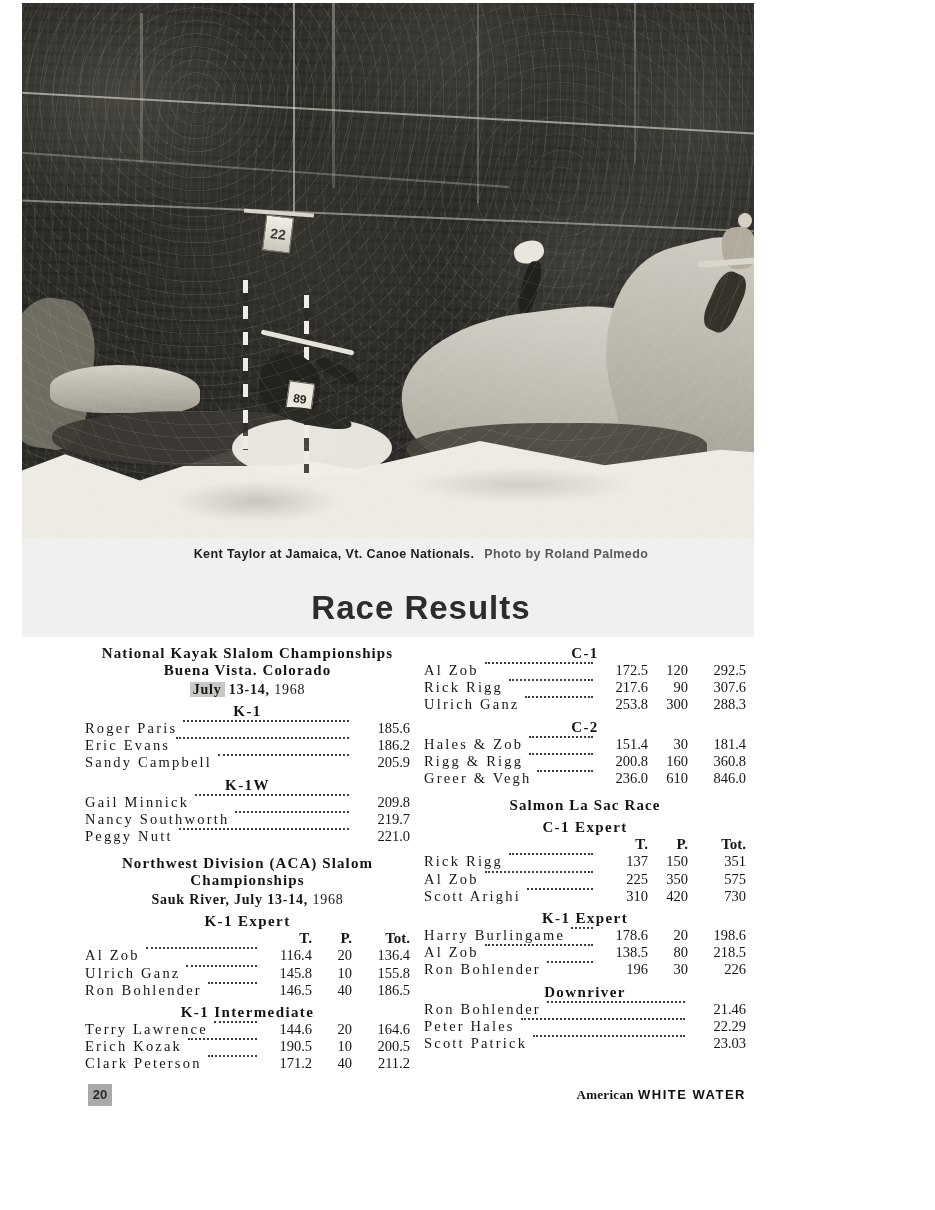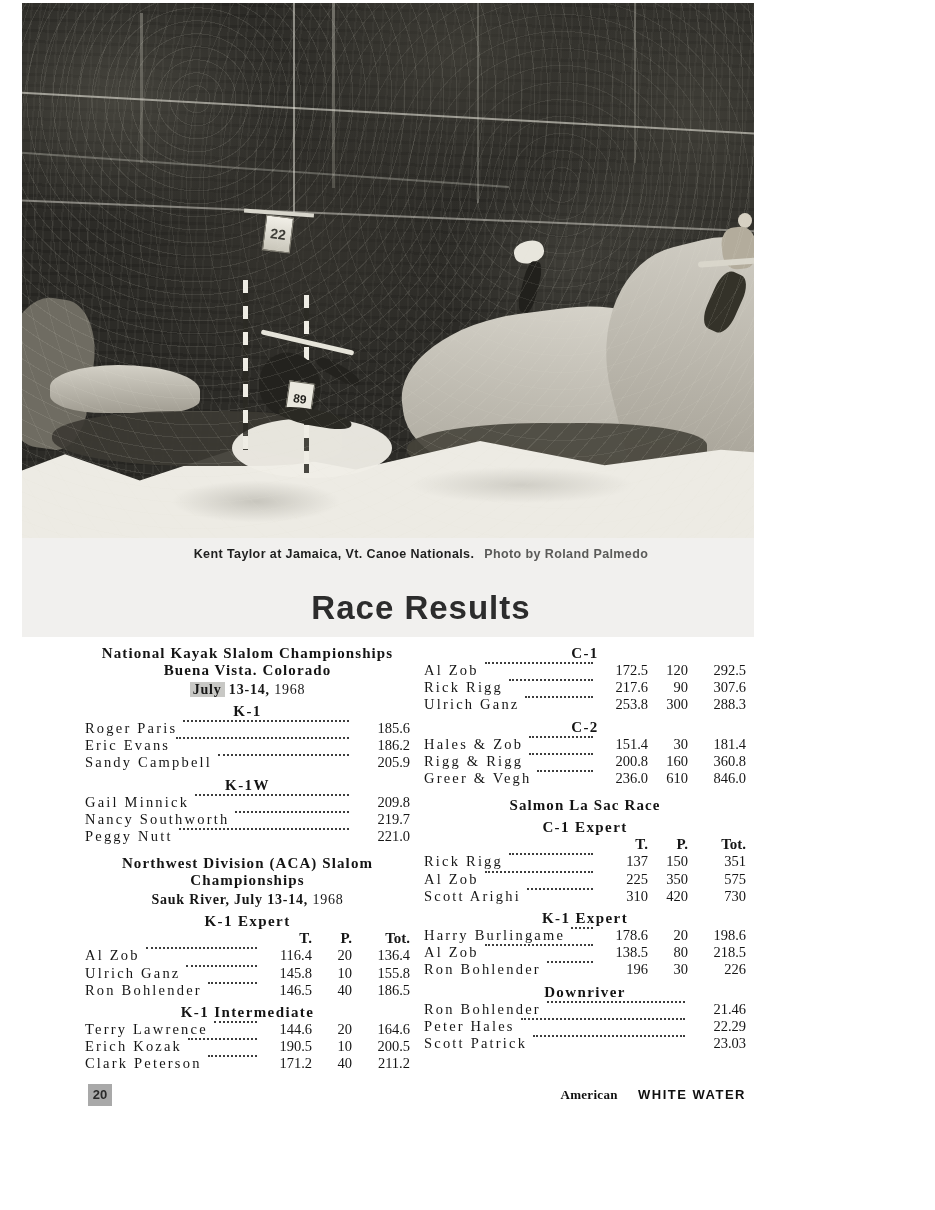--- a/index.html
+++ b/index.html
@@ -60,21 +60,21 @@
   .row.hdr3 .leader{border-bottom:none;}
   .v{text-align:right;white-space:nowrap;}
   .v0{width:52px;} .v1{width:40px;} .v2{width:58px;} .vs{width:58px;}
   .hv{font-weight:bold;font-size:15px;}
 
   
   #pagenum{position:absolute;left:88px;top:1084px;width:24px;height:22px;background:#a9a9a9;
            color:#2b2b2b;font:bold 13px/22px "Liberation Sans",sans-serif;text-align:center;}
   #brand{position:absolute;left:424px;top:1087px;width:322px;text-align:right;font-size:13px;color:#101010;}
   #brand .bserif{font-family:"Liberation Serif",serif;font-weight:bold;letter-spacing:.3px;margin-top:29px;}
-  #brand .bsans{font-family:"Liberation Sans",sans-serif;font-weight:bold;letter-spacing:1.5px;margin-left:17px;}
+  #brand .bsans{font-family:"Liberation Sans",sans-serif;font-weight:bold;letter-spacing:1.5px;margin-left:1px;}
 </style>
 </head>
 <body>
 
 <div id="page">
 
   <div id="photo">
     <div class="ph trunk" style="left:118px;top:10px;height:150px;"></div>
     <div class="ph trunk" style="left:310px;top:0;height:185px;opacity:.38;"></div>
     <div class="ph trunk" style="left:612px;top:0;height:160px;width:2px;"></div>

